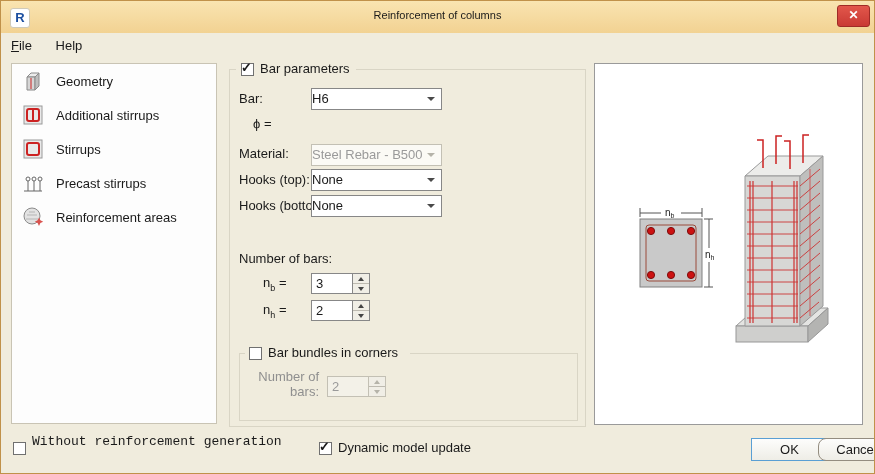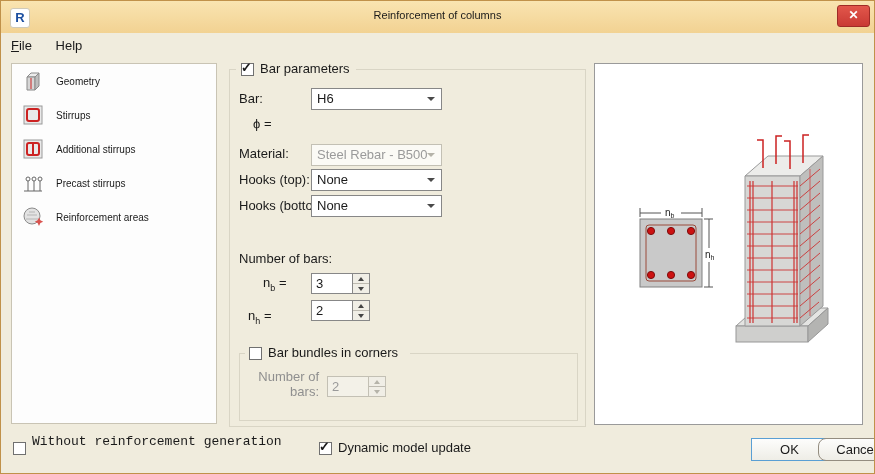--- a/index.html
+++ b/index.html
@@ -16,34 +16,34 @@
   .menubar{position:absolute;left:0;top:32px;width:100%;height:26px;}
   .menu-item{display:inline-block;padding:5px 10px;font-size:13px;}
   .underline-first::first-letter{text-decoration:underline;}
 
   
   .sidebar{position:absolute;left:10px;top:62px;width:206px;height:361px;background:#fdfdfd;border:1px solid #c9c4b4;box-sizing:border-box;}
   .side-item{height:34px;display:flex;align-items:center;gap:10px;padding-left:8px;box-sizing:border-box;}
   .side-item.selected{background:linear-gradient(#ededec,#d9d9d7);border-top:1px solid #b7b7b3;border-bottom:1px solid #b7b7b3;}
   .side-icon{width:26px;height:26px;flex:0 0 26px;}
   .side-icon svg{width:26px;height:26px;display:block;}
-  .side-label{font-size:10px;white-space:nowrap;}
+  .side-label{font-size:13px;white-space:nowrap;}
 
   
   .groupbox{position:absolute;border:1px solid #d9d5c5;}
   .gb-bp{left:228px;top:68px;width:355px;height:356px;}
   .gb-bundles{left:238px;top:352px;width:337px;height:66px;}
   .group-patch{position:absolute;background:#f0ecdd;height:16px;}
 
   .label{position:absolute;height:20px;line-height:20px;white-space:nowrap;font-size:13px;}
   .label.gray{color:#8f8f8f;}
   .label.wrap{height:auto;line-height:15px;white-space:normal;text-align:right;}
 
   
-  .combo{position:absolute;width:131px;height:22px;background:#fff;border:1px solid #878787;box-sizing:border-box;font-size:13px;line-height:19px;padding-left:5px;overflow:hidden;white-space:nowrap;}
+  .combo{position:absolute;width:131px;height:22px;background:#fff;border:1px solid #878787;box-sizing:border-box;font-size:13px;line-height:19px;overflow:hidden;white-space:nowrap;}
   .combo .chev{position:absolute;right:6px;top:8px;width:0;height:0;border-left:4px solid transparent;border-right:4px solid transparent;border-top:4px solid #4a4a4a;}
   .combo.disabled{color:#9a9a9a;border-color:#c3c0b4;background:#fbfaf5;}
   .combo.disabled .chev{border-top-color:#b5b3a9;}
 
   
   .textfield{position:absolute;width:131px;height:21px;box-sizing:border-box;border:1px solid #c3c0b4;background:#f3f1e8;color:#8f8f8f;font-size:13px;line-height:19px;text-align:center;}
 
   
   .spinner{position:absolute;width:59px;height:21px;display:flex;}
   .spin-value{width:42px;border:1px solid #878787;background:#fff;box-sizing:border-box;font-size:13px;line-height:19px;padding-left:4px;}
@@ -97,33 +97,33 @@
             <line x1="11" y1="10" x2="11" y2="21" stroke="#cc2222" stroke-width="1"></line>
           </svg>
       </span>
       <span class="side-label">Geometry</span>
     </div>
     <div class="side-item">
       <span class="side-icon">
         <svg viewBox="0 0 26 26">
             <rect x="4" y="4" width="18" height="18" fill="#e9e9e9" stroke="#9a9a9a"></rect>
             <rect x="7" y="7" width="12" height="12" rx="2" fill="none" stroke="#cc2222" stroke-width="2"></rect>
-          </svg>
-      </span>
-      <span class="side-label">Stirrups</span>
+            <line x1="13" y1="7" x2="13" y2="19" stroke="#cc2222" stroke-width="2"></line>
+          </svg>
+      </span>
+      <span class="side-label">Additional stirrups</span>
     </div>
     <div class="side-item">
       <span class="side-icon">
         <svg viewBox="0 0 26 26">
             <rect x="4" y="4" width="18" height="18" fill="#e9e9e9" stroke="#9a9a9a"></rect>
             <rect x="7" y="7" width="12" height="12" rx="2" fill="none" stroke="#cc2222" stroke-width="2"></rect>
-            <line x1="13" y1="7" x2="13" y2="19" stroke="#cc2222" stroke-width="2"></line>
-          </svg>
-      </span>
-      <span class="side-label">Additional stirrups</span>
+          </svg>
+      </span>
+      <span class="side-label">Stirrups</span>
     </div>
     <div class="side-item">
       <span class="side-icon">
         <svg viewBox="0 0 26 26">
             <path d="M4,21 h18" stroke="#666" fill="none"></path>
             <path d="M8,21 v-10 M14,21 v-10 M20,21 v-10" stroke="#666" fill="none"></path>
             <circle cx="8" cy="9" r="2" fill="none" stroke="#666"></circle>
             <circle cx="14" cy="9" r="2" fill="none" stroke="#666"></circle>
             <circle cx="20" cy="9" r="2" fill="none" stroke="#666"></circle>
           </svg>
@@ -180,21 +180,21 @@
     <span>=</span>
   </span>
   <div class="spinner" style="left:310px;top:272px;">
     <div class="spin-value">3</div>
     <div class="spin-buttons">
       <div class="spin-up"></div>
       <div class="spin-down"></div>
     </div>
   </div>
 
-  <span class="label" style="left:247px;top:299px;margin-top:6px;">
+  <span class="label" style="left:262px;top:299px;">
     <span>n</span><sub>h</sub>
     <span>=</span>
   </span>
   <div class="spinner" style="left:310px;top:299px;">
     <div class="spin-value">2</div>
     <div class="spin-buttons">
       <div class="spin-up"></div>
       <div class="spin-down"></div>
     </div>
   </div>

